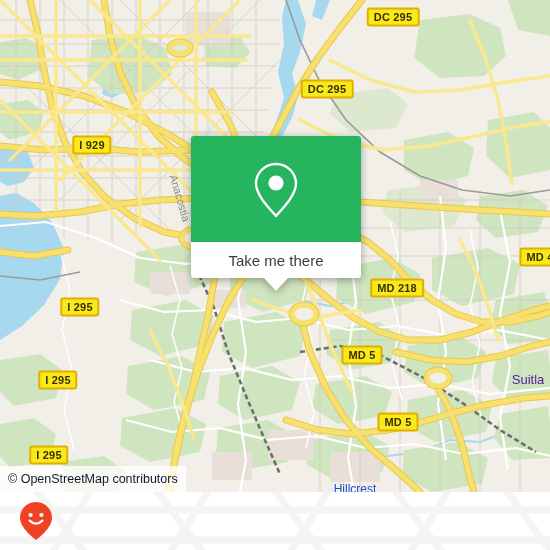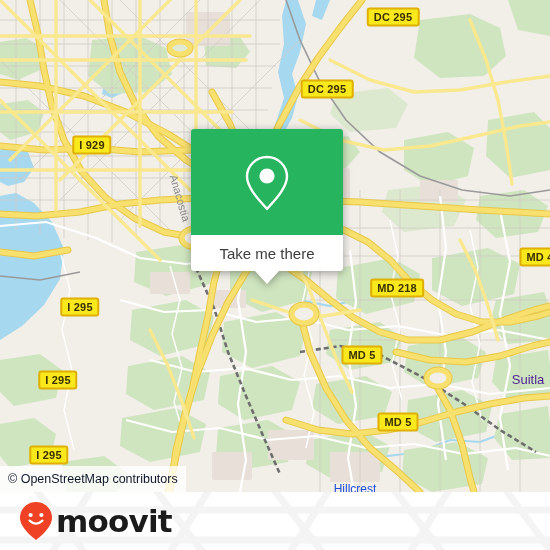--- a/index.html
+++ b/index.html
@@ -77,22 +77,22 @@
     color: #0f172a;
     font-size: 12.5px;
     font-family: "Liberation Sans", sans-serif;
     z-index: 30;
   }
 
   
   #popup {
     position: absolute;
     left: 191px;
-    top: 129px;
-    width: 152px;
+    top: 136px;
+    width: 170px;
     z-index: 40;
     filter: drop-shadow(0 2px 4px rgba(0,0,0,0.35));
   }
   #popup-green {
     height: 106px;
     background: #27b45f;
     border-radius: 3px 3px 0 0;
     display: flex;
     align-items: center;
     justify-content: center;
@@ -415,18 +415,17 @@
 
     <div id="footer-inner">
 
       <div id="brand">
         <svg width="34" height="40" viewBox="0 0 34 40">
           <path d="M17 1 C8.2 1 1 8 1 16.6 C1 26.4 12.4 35.6 17 39 C21.6 35.6 33 26.4 33 16.6 C33 8 25.8 1 17 1 Z" fill="#ef4123"></path>
           <circle cx="11.6" cy="14" r="2.1" fill="#ffffff"></circle>
           <circle cx="22.4" cy="14" r="2.1" fill="#ffffff"></circle>
           <path d="M10.6 19.6 q6.4 6.2 12.8 0" fill="none" stroke="#ffffff" stroke-width="2.2" stroke-linecap="round"></path>
         </svg>
-        <span id="brand-text">moovit</span>
       </div>
     </div>
   </div>
 
 </div>
 
 </body></html>

